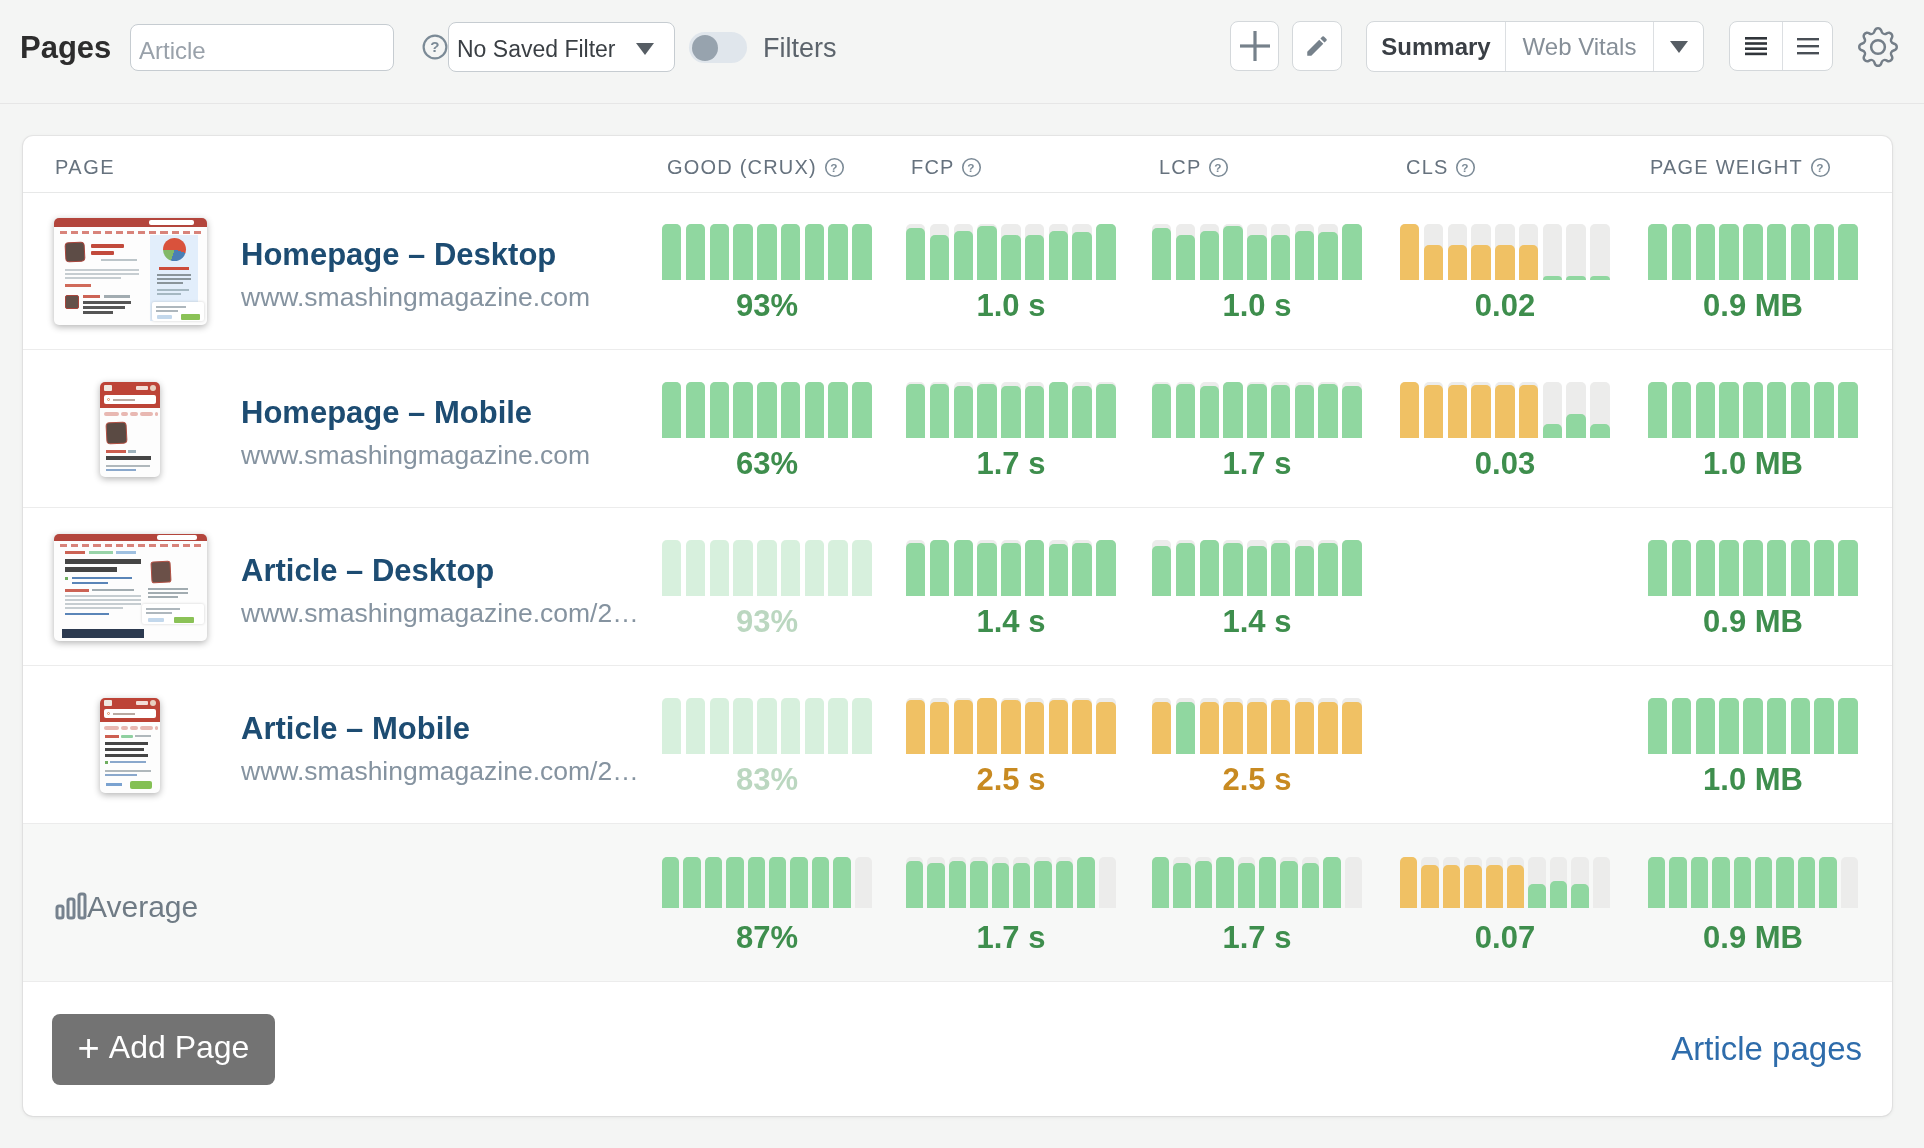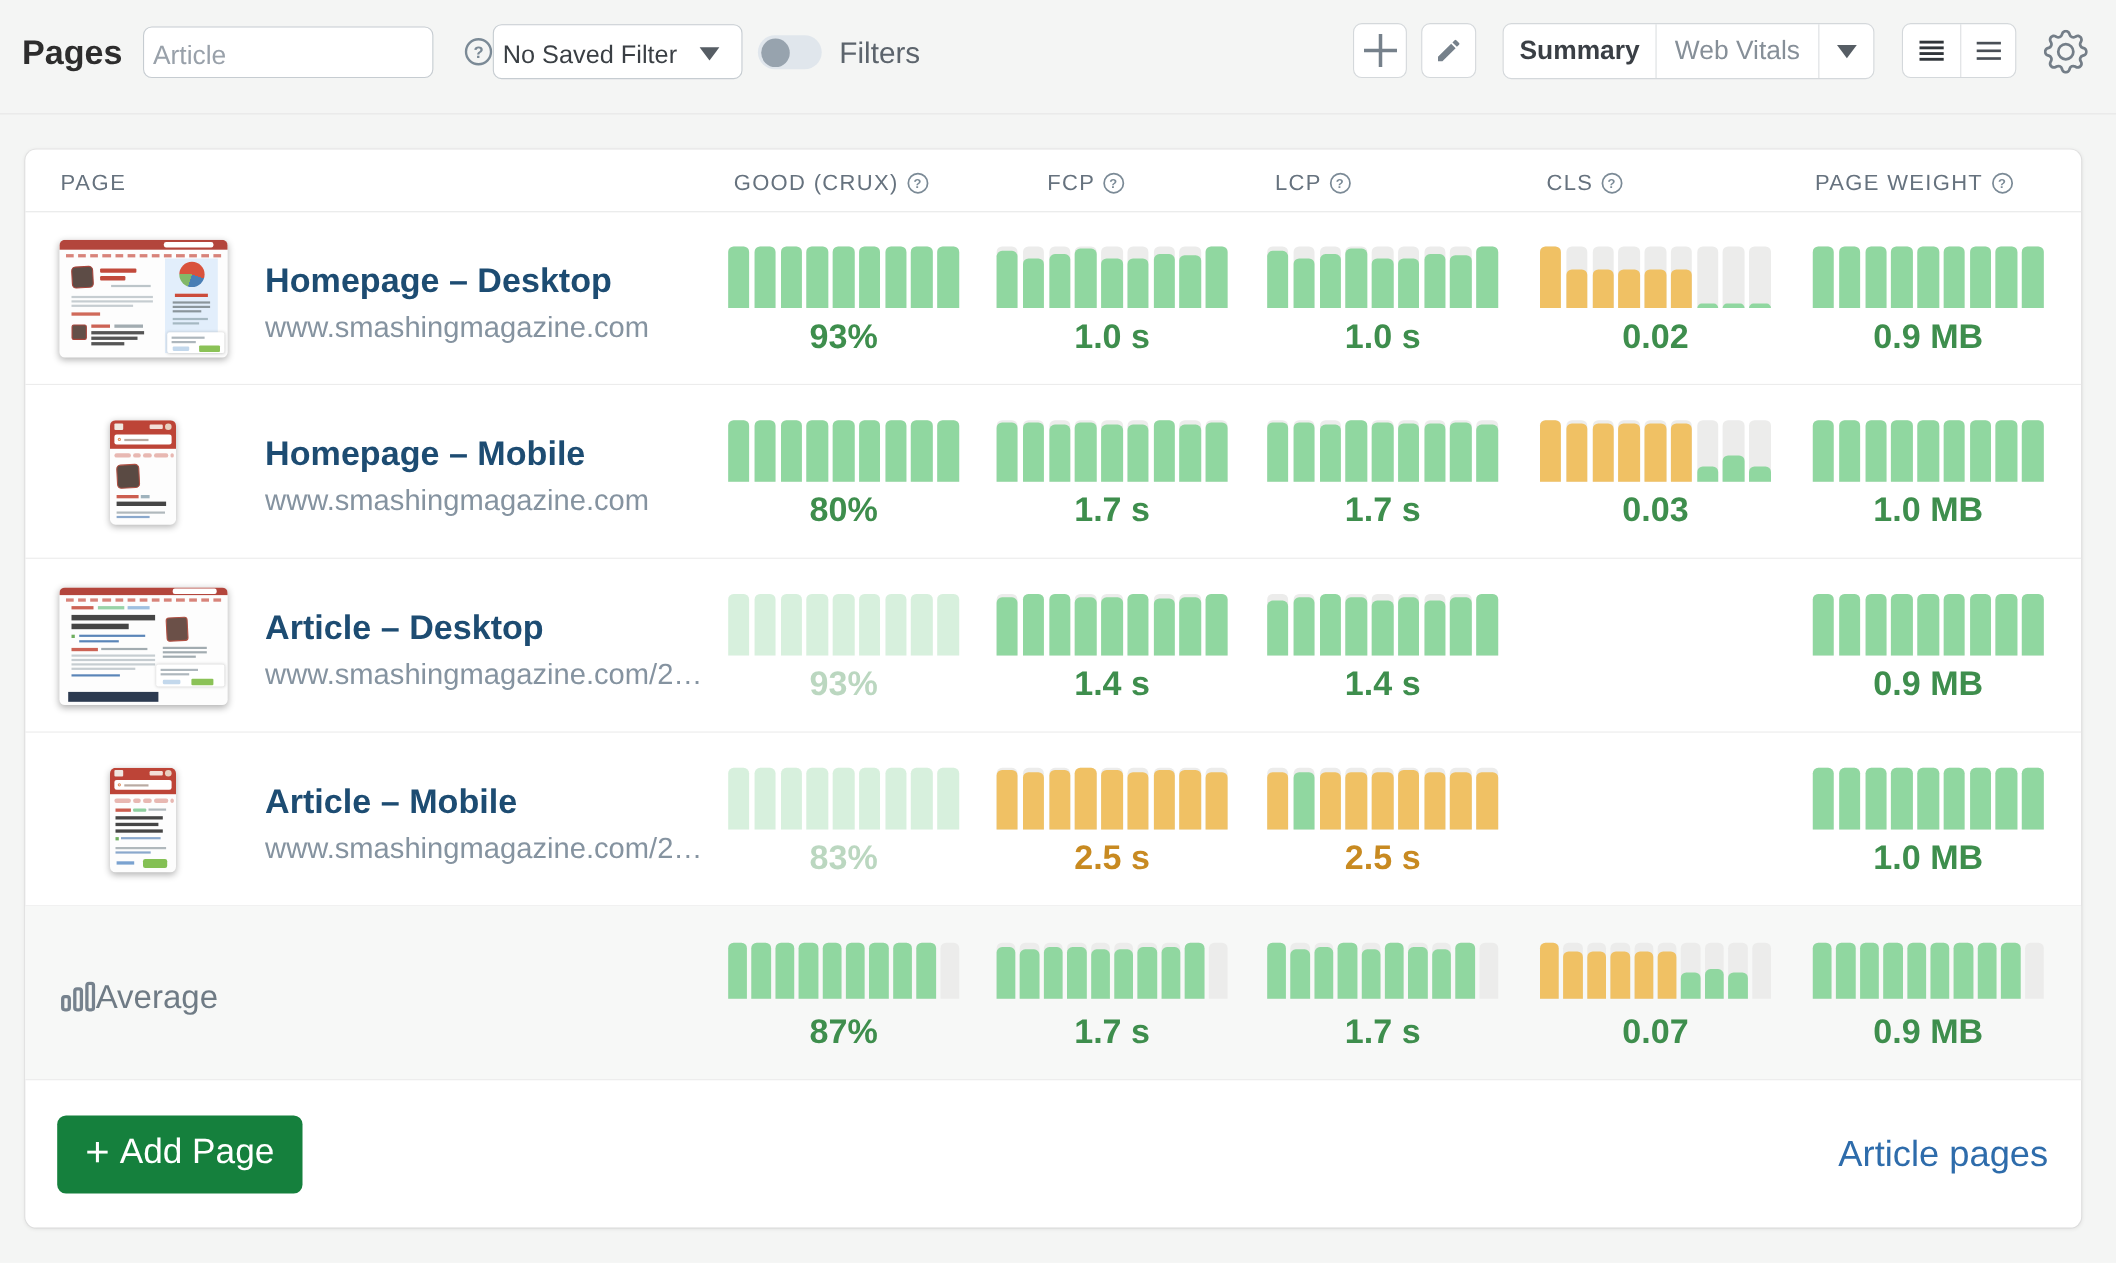--- a/index.html
+++ b/index.html
@@ -30,21 +30,21 @@
 .cb { height:56px; display:flex; gap:4.4px; }
 .cba { gap:4px; height:51px; margin-top:1px; }
 .cb b { position:relative; height:100%; background:#ececeb; border-radius:5px 5px 0 0; }
 .cb b i { position:absolute; bottom:0; left:0; right:0; border-radius:5px 5px 0 0; }
 .cv { margin-top:8px; font-size:31px; font-weight:bold; }
 .thumbd { position:relative; width:153px; height:107px; background:#fdfdfd; border-radius:5px; overflow:hidden; box-shadow:0 2px 7px rgba(0,0,0,.3); }
 .thumbm { position:relative; width:60px; height:95px; background:#fdfdfd; border-radius:5px; overflow:hidden; box-shadow:0 2px 7px rgba(0,0,0,.3); }
 .avgrow { position:absolute; left:0; top:688px; width:100%; height:158px; background:#f7f8f7; border-bottom:1px solid #ececec; }
 .avgl { position:absolute; left:32px; top:66px; display:flex; align-items:center; }
 .avgl span { font-size:30px; color:#6f7b85; }
-.addbtn { position:absolute; left:29px; top:878px; width:223px; height:71px; background:#15803d; border-radius:8px; color:#fff; text-align:center; }
+.addbtn { position:absolute; left:29px; top:878px; width:223px; height:71px; background:#737373; border-radius:8px; color:#fff; text-align:center; }
 .addbtn .pl { font-size:38px; font-weight:normal; vertical-align:-3px; margin-right:9px; }
 .addbtn .tx { font-size:32px; }
 .cmp { position:absolute; right:30px; top:894px; font-size:33px; color:#2e6cab; }
 </style></head>
 <body>
 <div class="topline"></div>
 <div class="pages">Pages</div>
 <div class="search">
     <span>Article</span>
   </div>
@@ -102,21 +102,21 @@
       <path d="M8 4.754a3.246 3.246 0 1 0 0 6.492 3.246 3.246 0 0 0 0-6.492zM5.754 8a2.246 2.246 0 1 1 4.492 0 2.246 2.246 0 0 1-4.492 0z"></path>
       <path d="M9.796 1.343c-.527-1.79-3.065-1.79-3.592 0l-.094.319a.873.873 0 0 1-1.255.52l-.292-.16c-1.64-.892-3.433.902-2.54 2.541l.159.292a.873.873 0 0 1-.52 1.255l-.319.094c-1.79.527-1.79 3.065 0 3.592l.319.094a.873.873 0 0 1 .52 1.255l-.16.292c-.892 1.64.901 3.434 2.541 2.54l.292-.159a.873.873 0 0 1 1.255.52l.094.319c.527 1.79 3.065 1.79 3.592 0l.094-.319a.873.873 0 0 1 1.255-.52l.292.16c1.64.893 3.434-.902 2.54-2.541l-.159-.292a.873.873 0 0 1 .52-1.255l.319-.094c1.79-.527 1.79-3.065 0-3.592l-.319-.094a.873.873 0 0 1-.52-1.255l.16-.292c.893-1.64-.902-3.433-2.541-2.54l-.292.159a.873.873 0 0 1-1.255-.52l-.094-.319zm-2.633.283c.246-.835 1.428-.835 1.674 0l.094.319a1.873 1.873 0 0 0 2.693 1.115l.291-.16c.764-.415 1.6.42 1.184 1.185l-.159.292a1.873 1.873 0 0 0 1.116 2.692l.318.094c.835.246.835 1.428 0 1.674l-.319.094a1.873 1.873 0 0 0-1.115 2.693l.16.291c.415.764-.42 1.6-1.185 1.184l-.291-.159a1.873 1.873 0 0 0-2.693 1.116l-.094.318c-.246.835-1.428.835-1.674 0l-.094-.319a1.873 1.873 0 0 0-2.692-1.115l-.292.16c-.764.415-1.6-.42-1.184-1.185l.159-.291A1.873 1.873 0 0 0 1.945 8.93l-.319-.094c-.835-.246-.835-1.428 0-1.674l.319-.094A1.873 1.873 0 0 0 3.06 4.377l-.16-.292c-.415-.764.42-1.6 1.185-1.184l.292.159a1.873 1.873 0 0 0 2.692-1.115l.094-.319z"></path>
     </svg></div>
 
 <div class="card">
 <div class="hc" style="left:32px;letter-spacing:1.5px">PAGE</div>
 <div class="hc" style="left:644px">GOOD (CRUX)&nbsp;<svg class="qi" viewBox="0 0 24 24" width="21" height="21">
         <circle cx="12" cy="12" r="10" fill="none" stroke="#7b8a96" stroke-width="1.8"></circle>
         <text x="12" y="16.8" text-anchor="middle" font-size="13.5" font-weight="bold" fill="#7b8a96" font-family="Liberation Sans,sans-serif">?</text>
       </svg></div>
-<div class="hc" style="left:929px">FCP&nbsp;<svg class="qi" viewBox="0 0 24 24" width="21" height="21">
+<div class="hc" style="left:888px">FCP&nbsp;<svg class="qi" viewBox="0 0 24 24" width="21" height="21">
         <circle cx="12" cy="12" r="10" fill="none" stroke="#7b8a96" stroke-width="1.8"></circle>
         <text x="12" y="16.8" text-anchor="middle" font-size="13.5" font-weight="bold" fill="#7b8a96" font-family="Liberation Sans,sans-serif">?</text>
       </svg></div>
 <div class="hc" style="left:1136px">LCP&nbsp;<svg class="qi" viewBox="0 0 24 24" width="21" height="21">
         <circle cx="12" cy="12" r="10" fill="none" stroke="#7b8a96" stroke-width="1.8"></circle>
         <text x="12" y="16.8" text-anchor="middle" font-size="13.5" font-weight="bold" fill="#7b8a96" font-family="Liberation Sans,sans-serif">?</text>
       </svg></div>
 <div class="hc" style="left:1383px">CLS&nbsp;<svg class="qi" viewBox="0 0 24 24" width="21" height="21">
         <circle cx="12" cy="12" r="10" fill="none" stroke="#7b8a96" stroke-width="1.8"></circle>
         <text x="12" y="16.8" text-anchor="middle" font-size="13.5" font-weight="bold" fill="#7b8a96" font-family="Liberation Sans,sans-serif">?</text>
@@ -388,21 +388,21 @@
           <b style="width:19.4px">
             <i style="height:100%;background:#90d7a0"></i>
           </b>
           <b style="width:19.4px">
             <i style="height:100%;background:#90d7a0"></i>
           </b>
           <b style="width:19.4px">
             <i style="height:100%;background:#90d7a0"></i>
           </b>
         </div>
-        <div class="cv" style="color:#3e8e4d">80%</div>
+        <div class="cv" style="color:#3e8e4d">63%</div>
       </div>
       <div class="chart" style="left:883px;">
         <div class="cb">
           <b style="width:19.4px">
             <i style="height:97%;background:#90d7a0"></i>
           </b>
           <b style="width:19.4px">
             <i style="height:97%;background:#90d7a0"></i>
           </b>
           <b style="width:19.4px">

